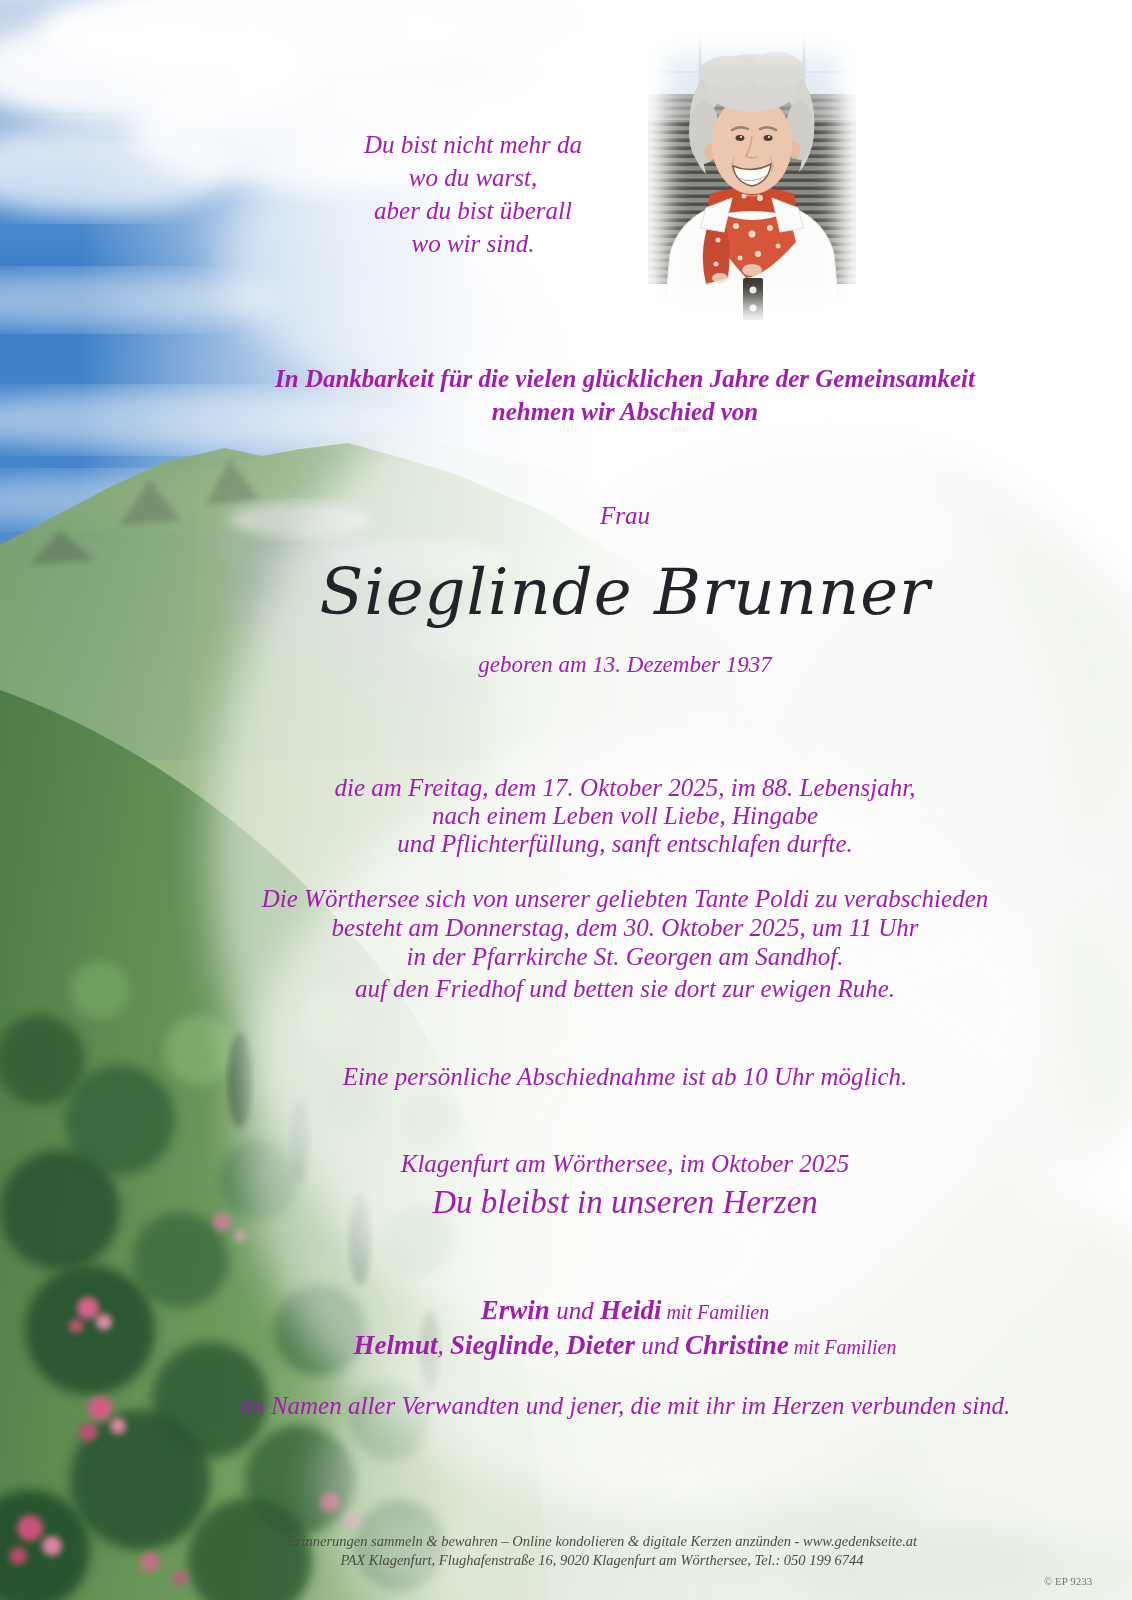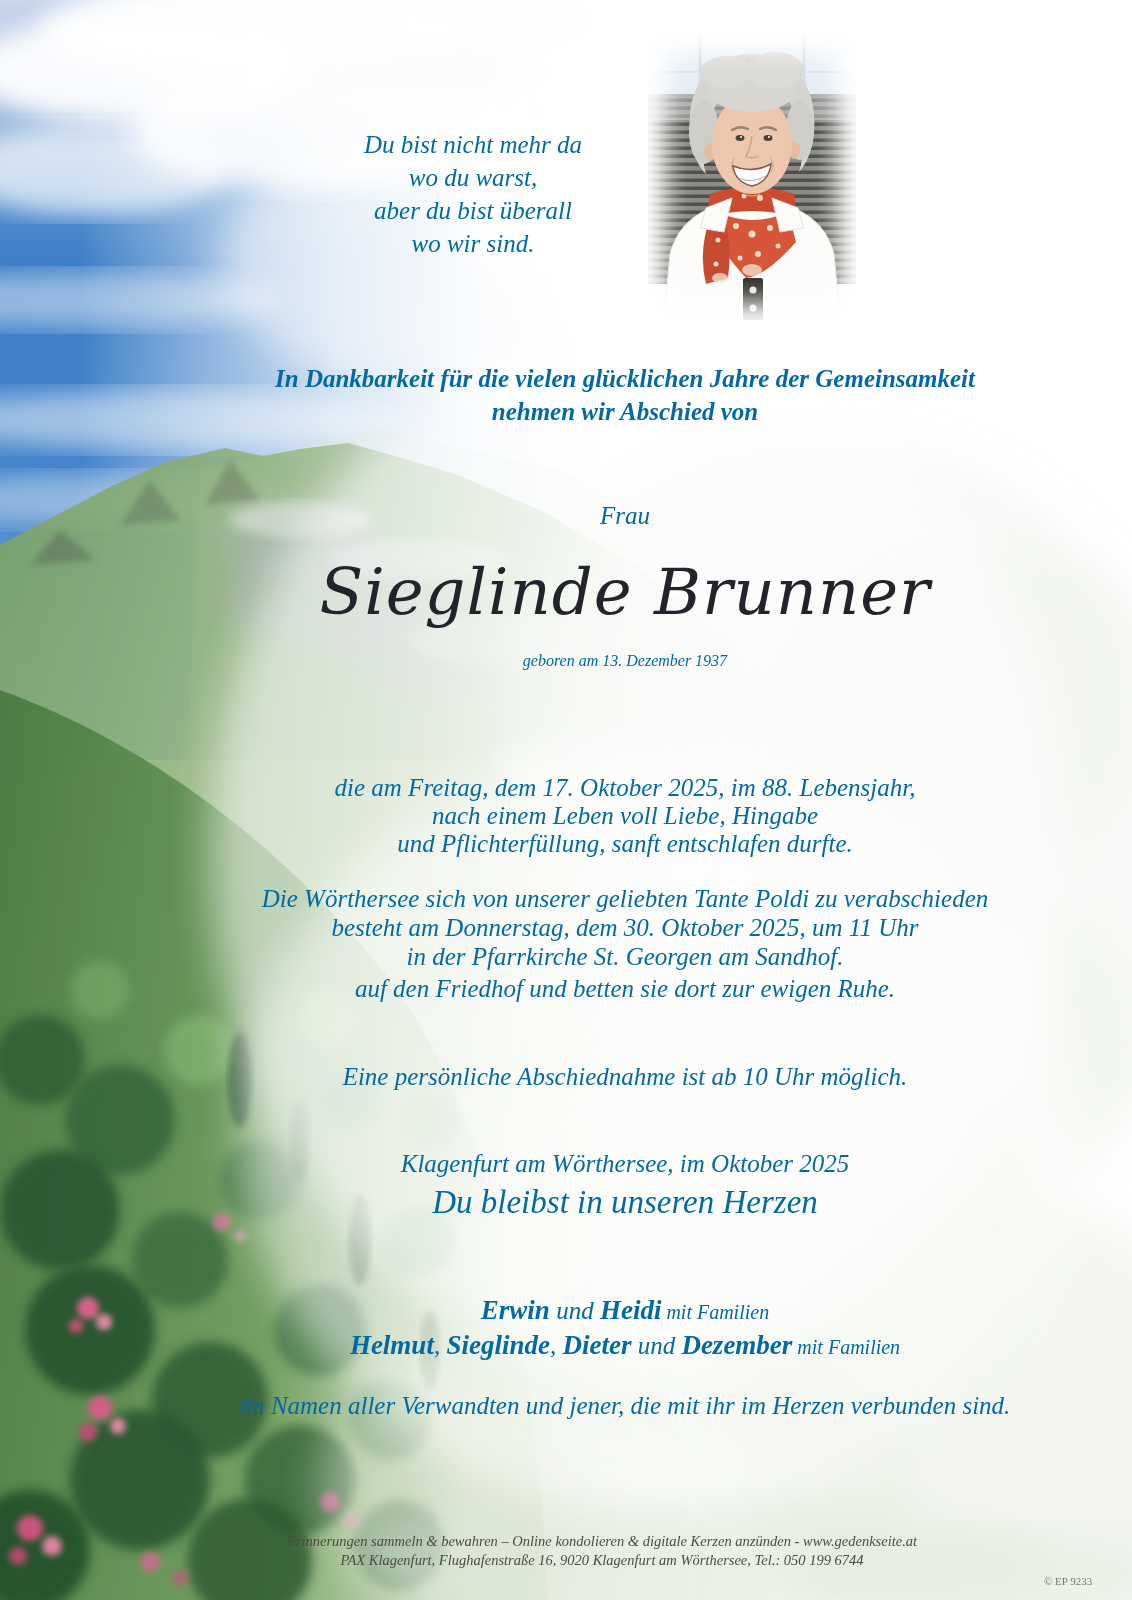--- a/index.html
+++ b/index.html
@@ -2,28 +2,28 @@
 <html><head>
 <meta charset="utf-8">
 <style>
   html,body{margin:0;padding:0;}
   body{width:1132px;height:1600px;position:relative;overflow:hidden;background:#ffffff;
        font-family:"Liberation Serif","DejaVu Serif",serif;}
   .bg{position:absolute;left:0;top:0;width:1132px;height:1600px;}
   .photo{position:absolute;left:648px;top:32px;width:208px;height:288px;}
   .photo svg{display:block;width:100%;height:100%;}
   .photo::after{content:"";position:absolute;inset:0;box-shadow:inset 0 0 26px 18px #ffffff;pointer-events:none;}
-  .tblock{position:absolute;text-align:center;font-style:italic;color:#0369a1;}
+  .tblock{position:absolute;text-align:center;font-style:italic;color:#a21caf;}
   .tcol{left:118px;width:1014px;}
   .q{left:307px;width:332px;top:128px;font-size:25px;line-height:33px;}
   .intro{top:362px;font-size:25px;line-height:33px;font-weight:bold;}
   .frau{top:502px;font-size:25px;}
   .name{top:540px;font-family:"DejaVu Serif",serif;font-size:64px;line-height:104px;
         letter-spacing:1px;color:#23232b;font-weight:400;}
-  .born{top:652px;font-size:16px;}
+  .born{top:652px;font-size:23px;}
   .p1{top:774px;font-size:25px;line-height:28px;}
   .p2{top:884px;font-size:25px;line-height:29px;}
   .p3{top:973px;font-size:25px;line-height:32px;}
   .farewell{top:1063px;font-size:25px;}
   .place{top:1150px;font-size:25px;}
   .motto{top:1184px;font-size:33px;}
   .fam1{top:1295px;font-size:25px;}
   .fam2{top:1330px;font-size:25px;}
   .final{top:1392px;font-size:25px;}
   .footerline1{top:1532px;left:70px;width:1064px;font-size:14.5px;line-height:19px;color:#4c4b45;}
@@ -312,20 +312,20 @@
 
 <div class="tblock tcol place">Klagenfurt am Wörthersee, im Oktober 2025</div>
 
 <div class="tblock tcol motto">Du bleibst in unseren Herzen</div>
 
 <div class="tblock tcol fam1">
   <span class="bold-name">Erwin</span><span> und </span><span class="bold-name">Heidi</span><span class="fam-small"> mit Familien</span>
 </div>
 
 <div class="tblock tcol fam2">
-  <span class="bold-name">Helmut</span><span>, </span><span class="bold-name">Sieglinde</span><span>, </span><span class="bold-name">Dieter</span><span> und </span><span class="bold-name">Dezember</span><span class="fam-small"> mit Familien</span>
+  <span class="bold-name">Helmut</span><span>, </span><span class="bold-name">Sieglinde</span><span>, </span><span class="bold-name">Dieter</span><span> und </span><span class="bold-name">Christine</span><span class="fam-small"> mit Familien</span>
 </div>
 
 <div class="tblock tcol final">im Namen aller Verwandten und jener, die mit ihr im Herzen verbunden sind.</div>
 
 <div class="tblock footerline1">Erinnerungen sammeln &amp; bewahren – Online kondolieren &amp; digitale Kerzen anzünden - www.gedenkseite.at</div>
 <div class="tblock footerline2">PAX Klagenfurt, Flughafenstraße 16, 9020 Klagenfurt am Wörthersee, Tel.: 050 199 6744</div>
 <div class="tblock code">© EP 9233</div>
 
 </body></html>

